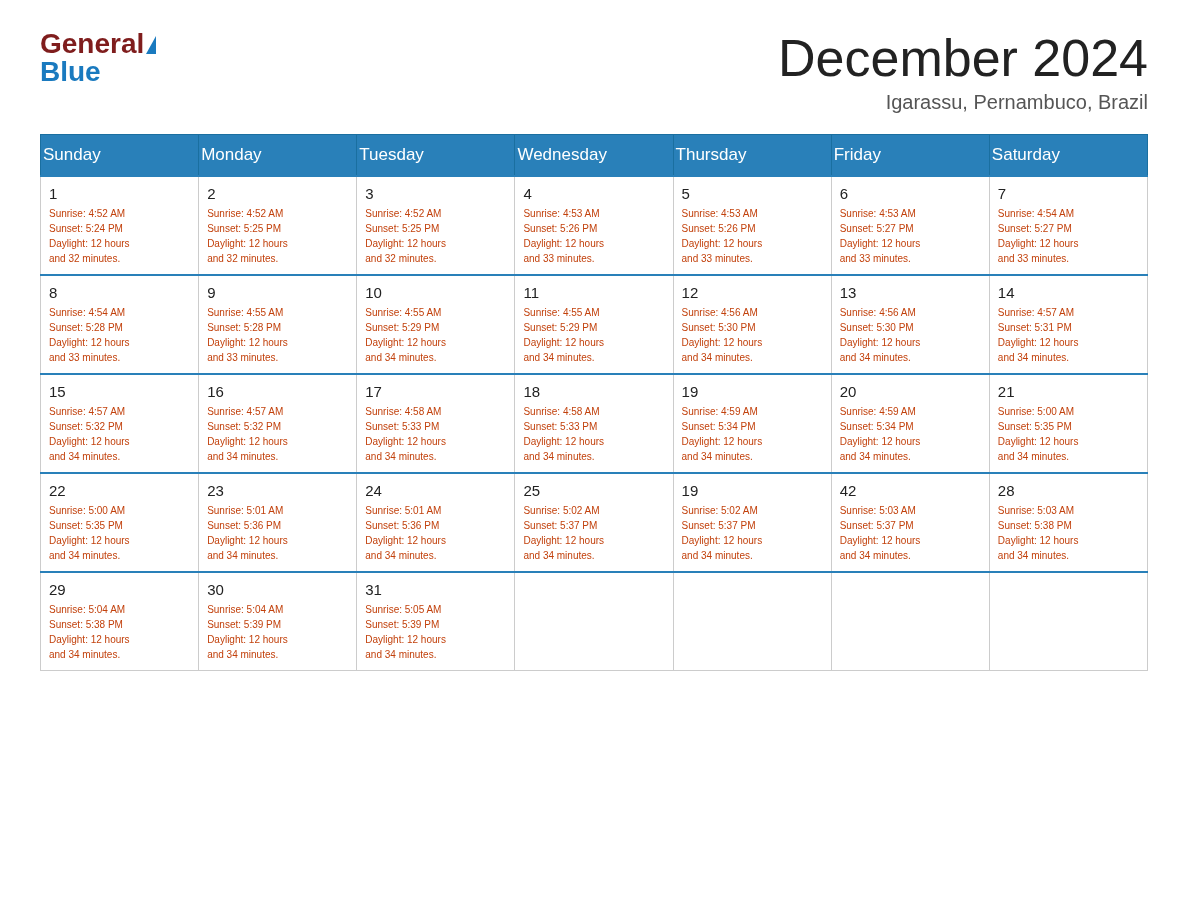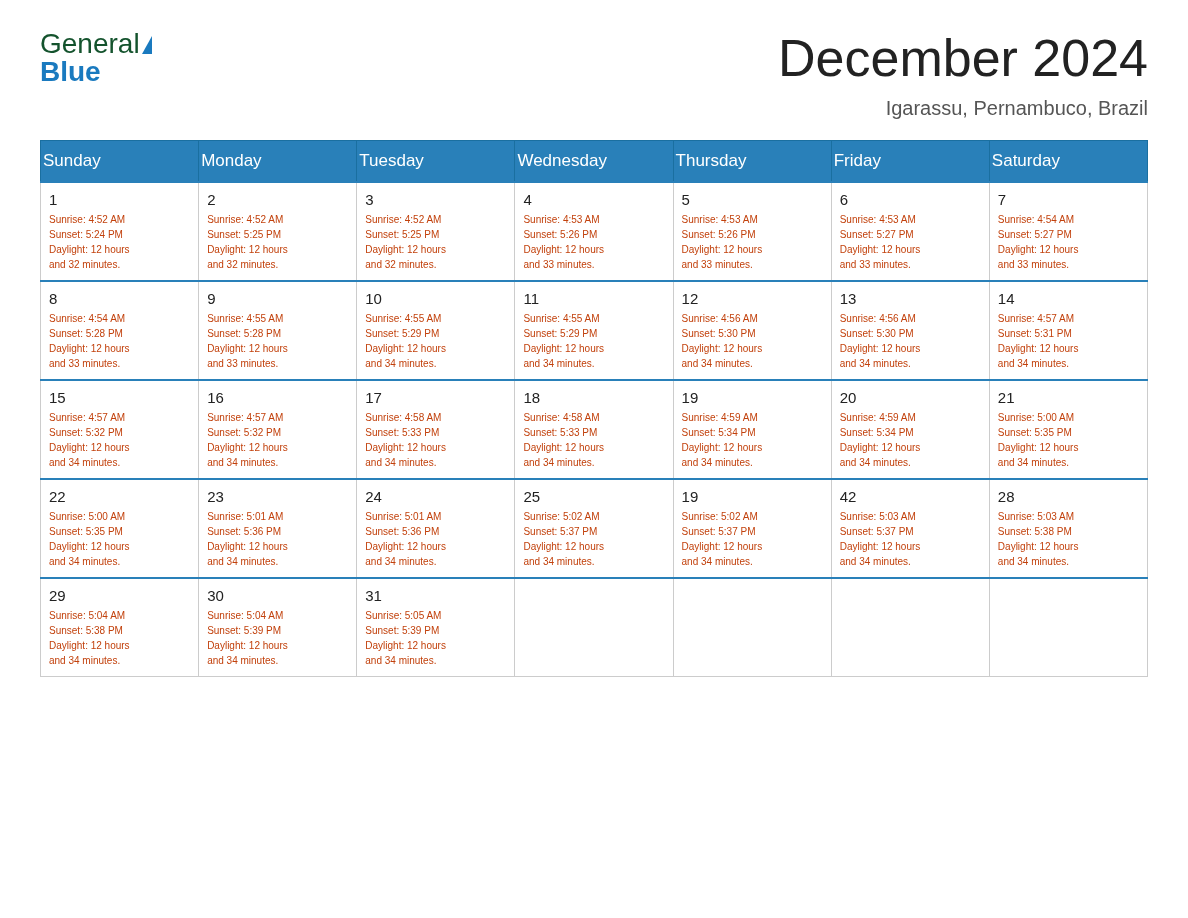--- a/index.html
+++ b/index.html
@@ -16,22 +16,22 @@
       align-items: flex-start;
       margin-bottom: 20px;
     }
     .logo {
       display: flex;
       flex-direction: column;
       align-items: flex-start;
     }
     .logo-general {
       font-size: 28px;
-      font-weight: normal;
-      color: #14532d;
+      font-weight: bold;
+      color: #7f1d1d;
       line-height: 1;
     }
     .logo-blue {
       font-size: 28px;
       font-weight: bold;
       color: #1a7abf;
       line-height: 1;
     }
     .logo-triangle {
       display: inline-block;
@@ -50,21 +50,21 @@
     }
     .month-title {
       font-size: 52px;
       font-weight: normal;
       color: #222;
       line-height: 1.1;
     }
     .location {
       font-size: 20px;
       color: #555;
-      margin-top: 10px;
+      margin-top: 4px;
     }
     .calendar {
       width: 100%;
       border-collapse: collapse;
       border: 1px solid #ccc;
     }
     .calendar th {
       background-color: #2980b9;
       color: #fff;
       font-size: 17px;

